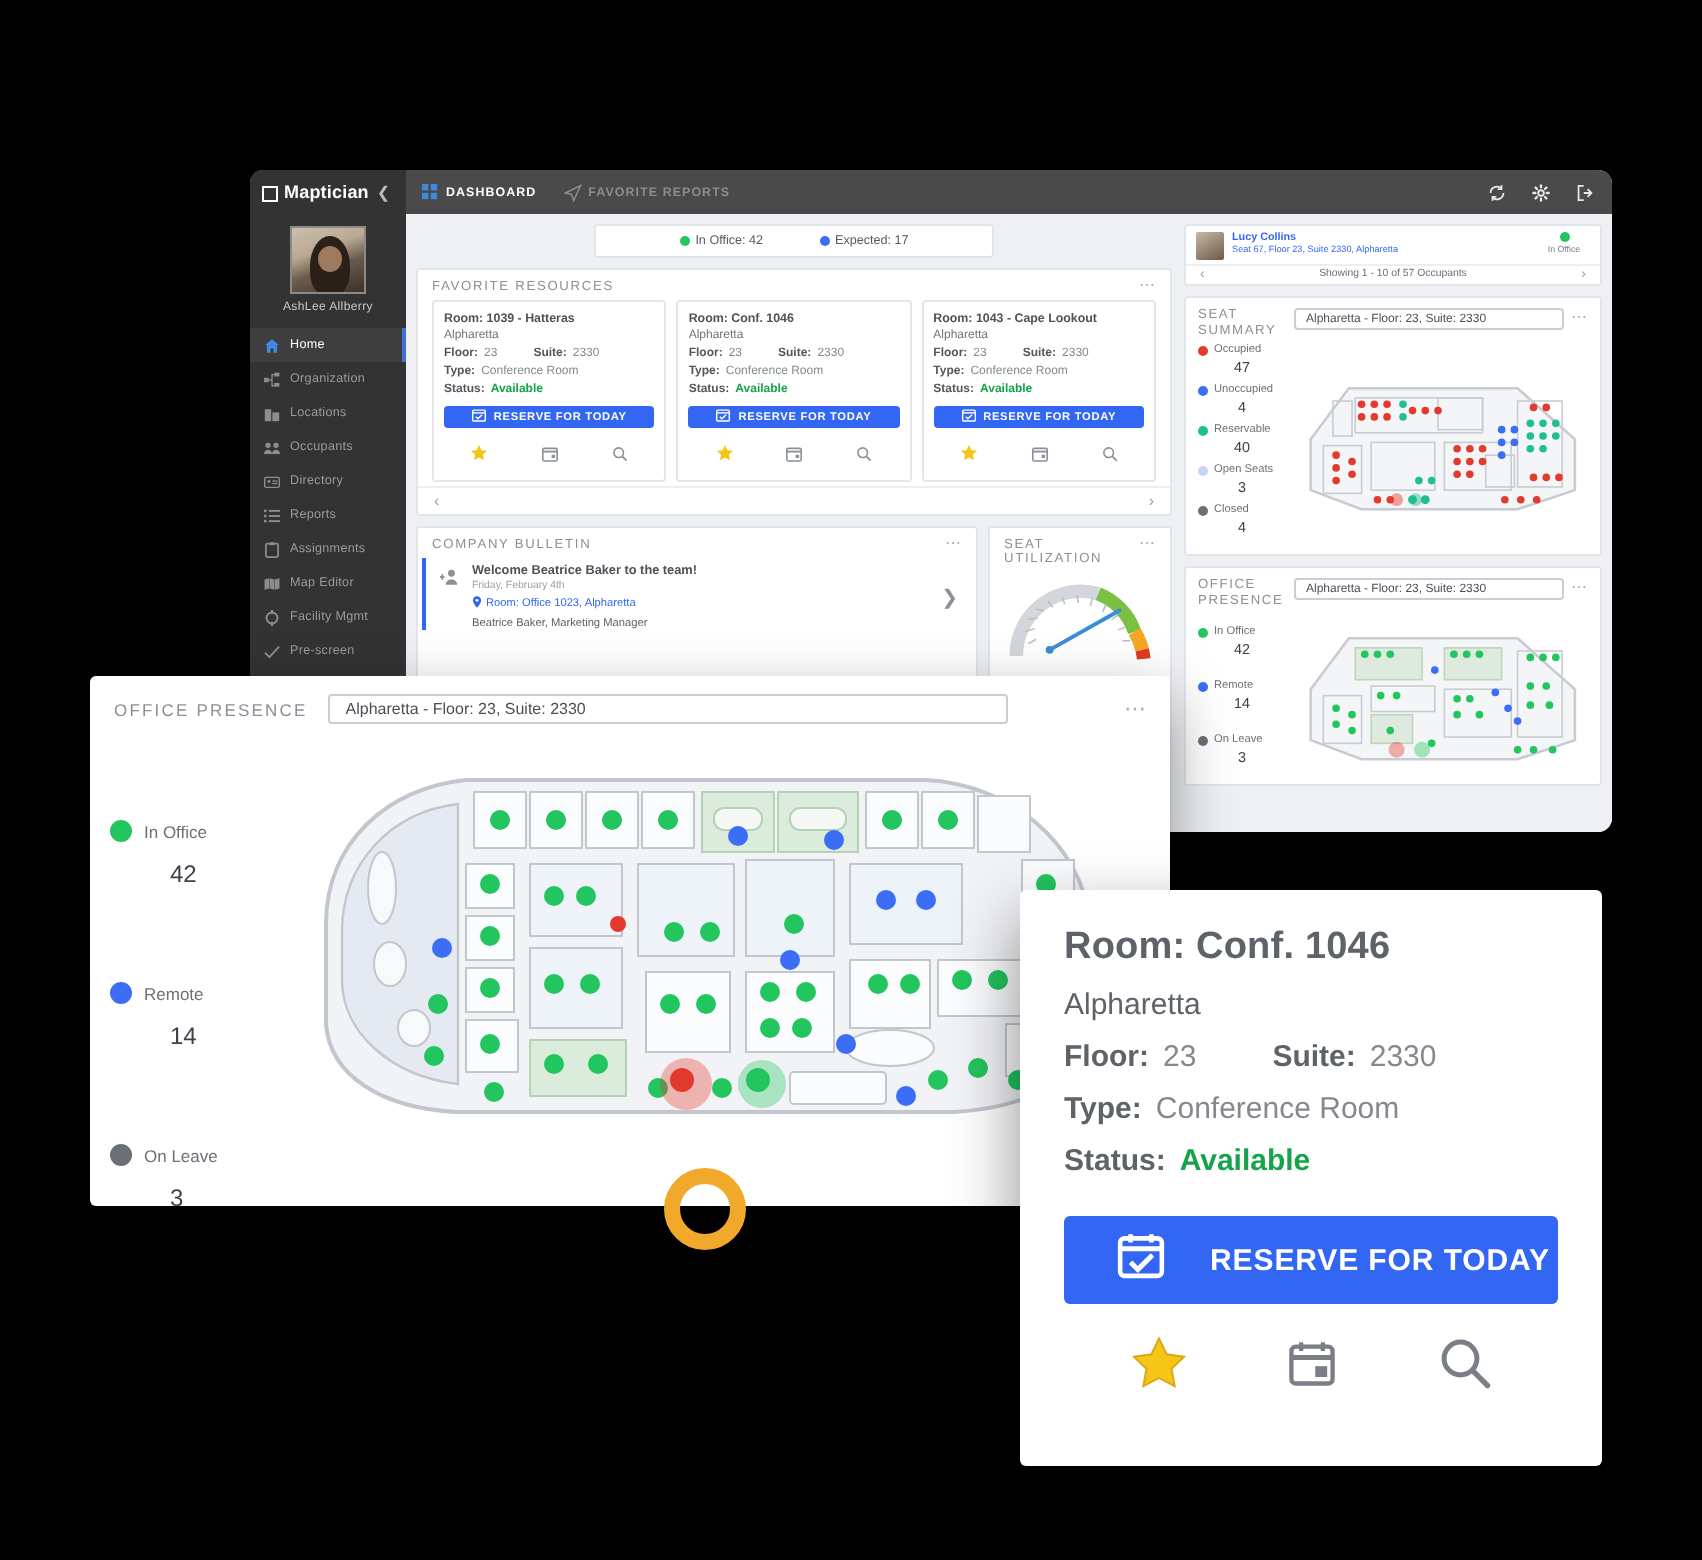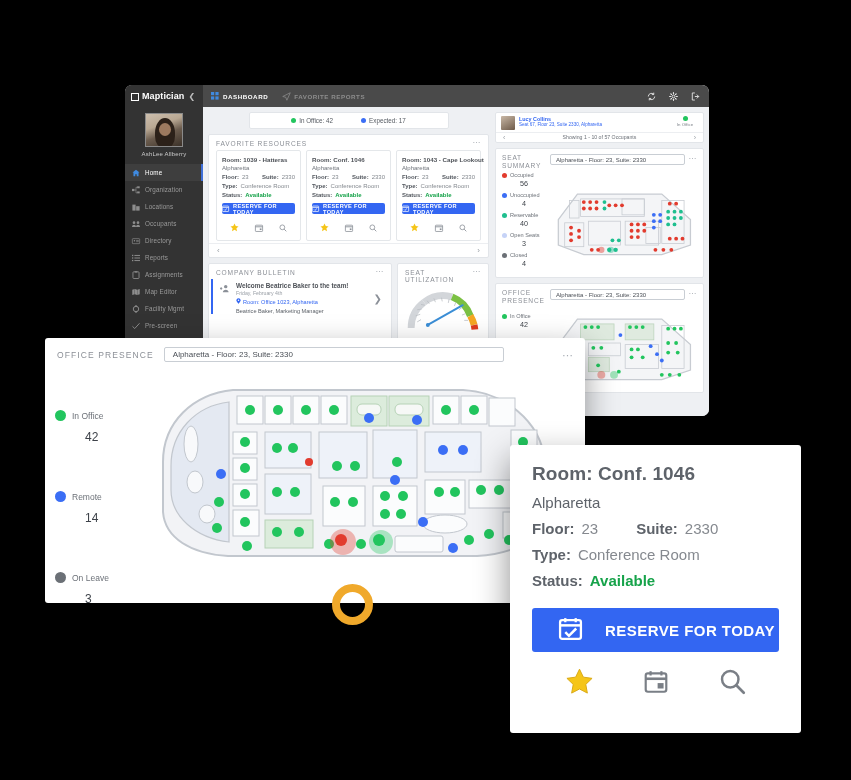--- a/index.html
+++ b/index.html
@@ -19,21 +19,21 @@
     width: 148px; height: 148px;
     display:grid;
     grid-template-columns: repeat(6, 26px);
     grid-template-rows: repeat(6, 26px);
     z-index: 1;
   }
 
   
   #app-window {
     position:absolute; left:125px; top:85px;
-    width:584px; height:331px;
+    width:681px; height:331px;
     background:#ffffff;
     border-radius:7px;
     box-shadow: 0 10px 30px rgba(0,0,0,.45);
     overflow:hidden;
     z-index: 5;
     display:flex; flex-direction:column;
   }
 
   
   .topbar { height:22px; background:#4a4a4a; display:flex; align-items:center; flex:0 0 22px; }
@@ -657,21 +657,21 @@
             </div>
             <div class="dots-menu" style="padding-top:2px">⋯</div>
           </div>
           <div class="rc-body">
             <div class="legend">
               <div class="leg-item">
                 <div class="leg-row">
                     <span class="mini-dot" style="background:#e23b2e"></span>
                     <span class="leg-lbl">Occupied</span>
                   </div>
-                <div class="leg-val">56</div>
+                <div class="leg-val">47</div>
               </div>
               <div class="leg-item">
                 <div class="leg-row">
                     <span class="mini-dot" style="background:#3b6ef5"></span>
                     <span class="leg-lbl">Unoccupied</span>
                   </div>
                 <div class="leg-val">4</div>
               </div>
               <div class="leg-item">
                 <div class="leg-row">

